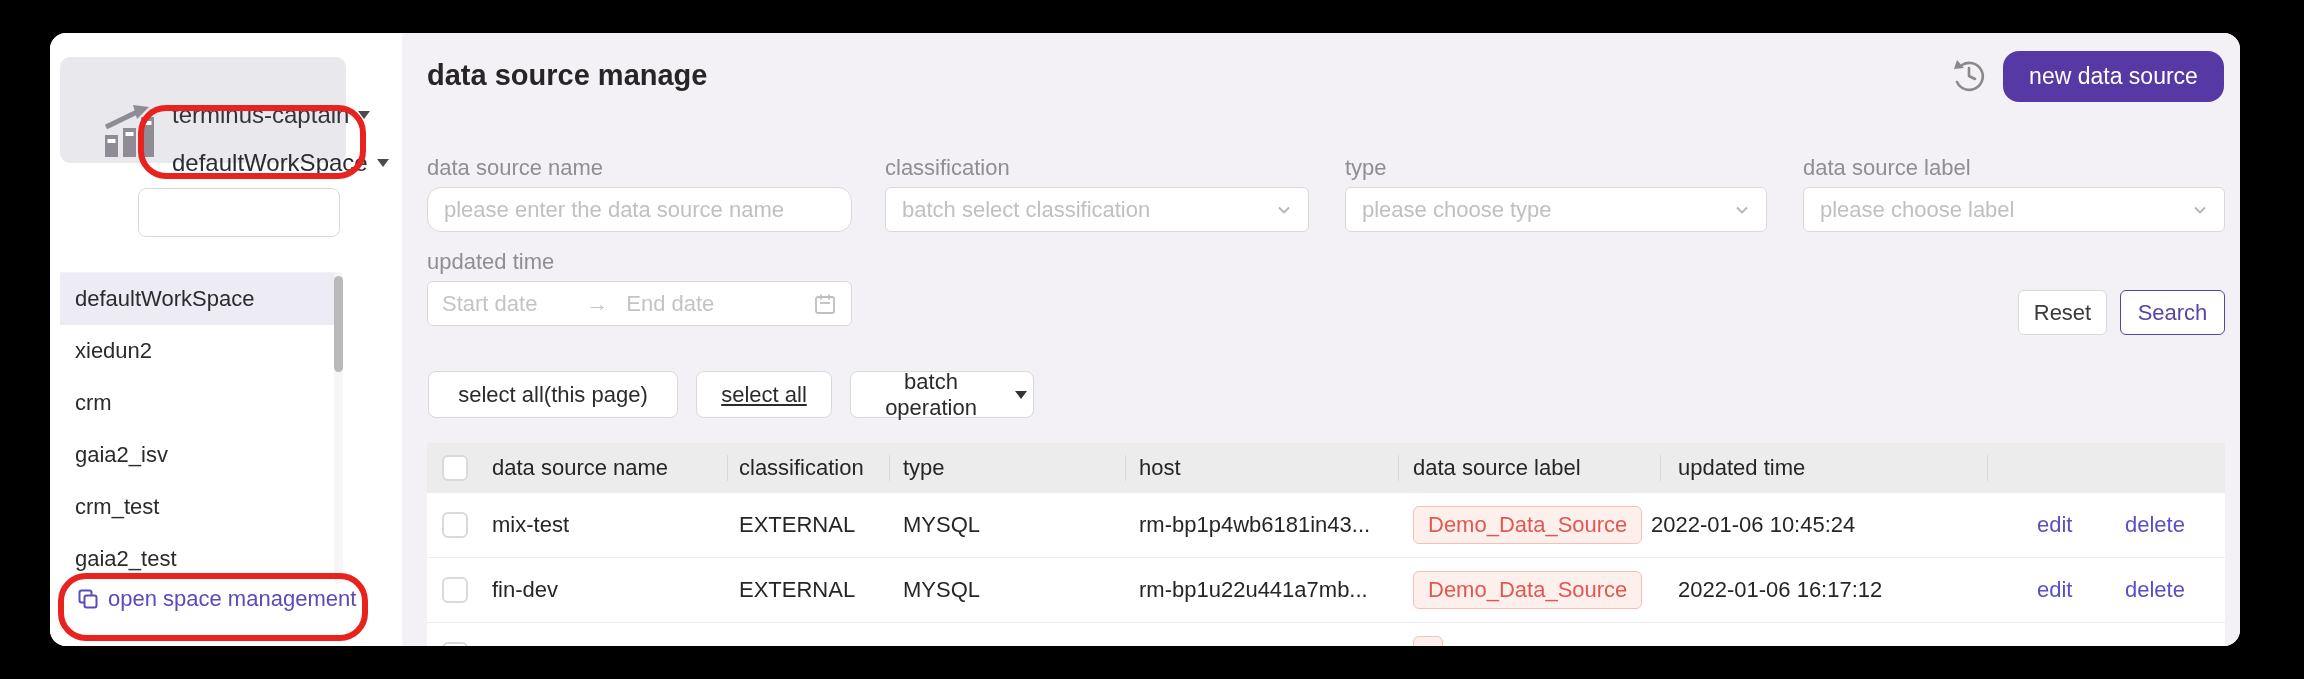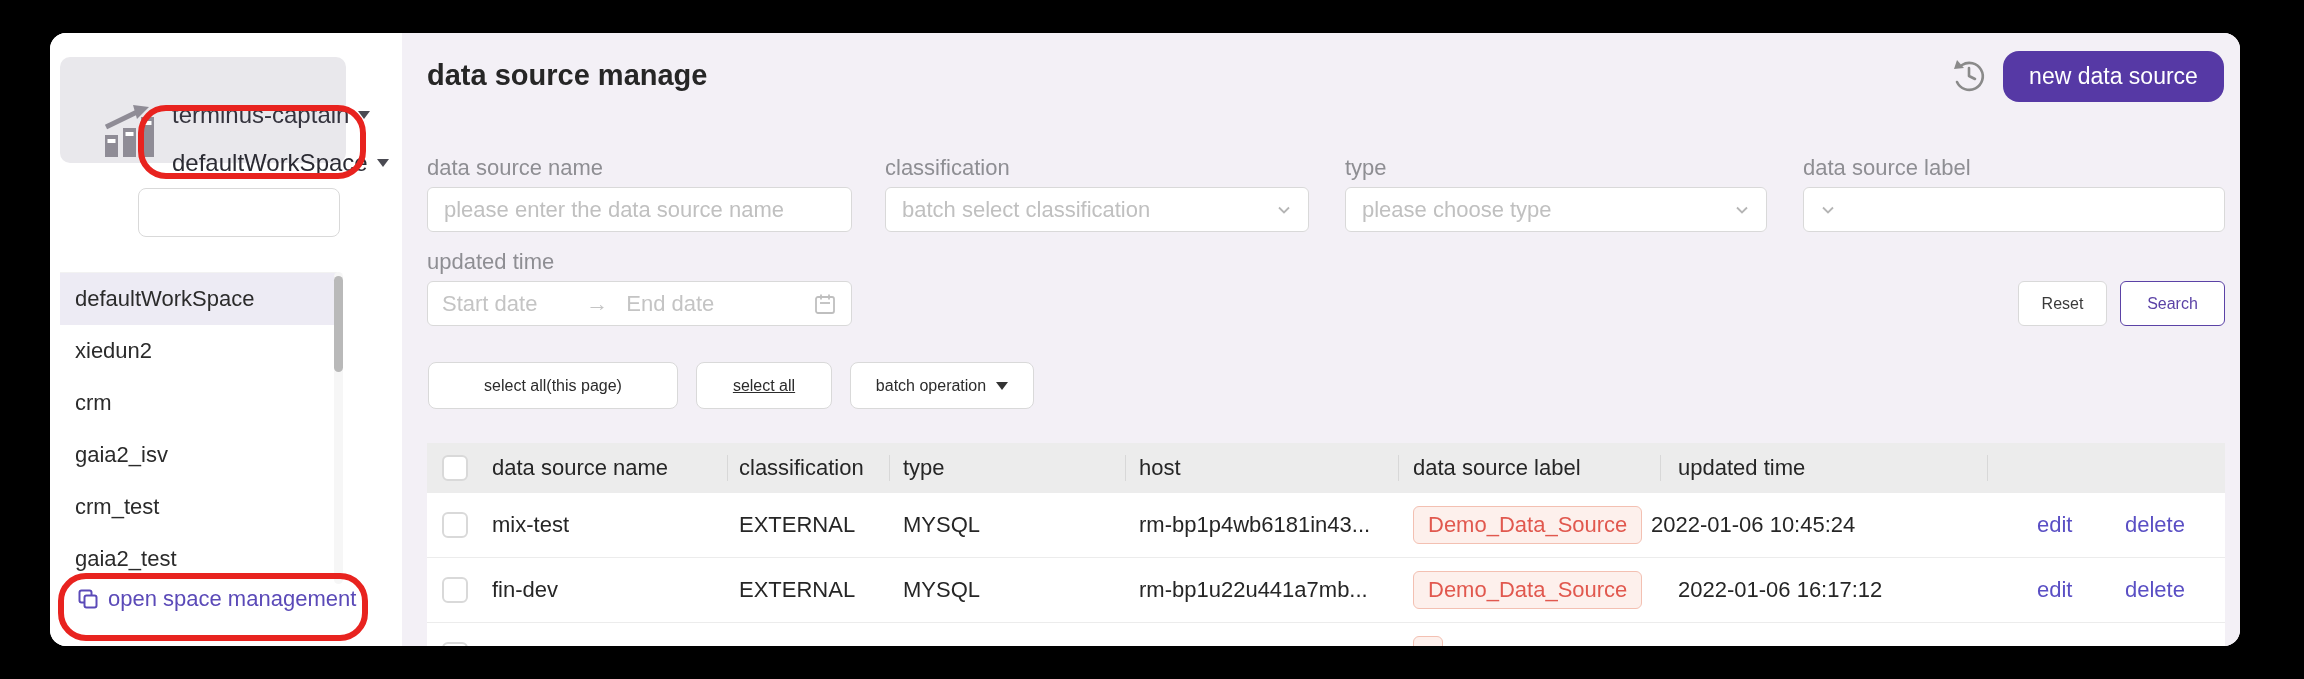--- a/index.html
+++ b/index.html
@@ -27,32 +27,32 @@
   .annot{position:absolute;border:6px solid #e8231f;border-radius:28px;pointer-events:none;z-index:50;}
   .annot-ws{left:88px;top:72px;width:216px;height:62px;}
   .annot-footer{left:8px;top:540px;width:298px;height:56px;}
   
   .main{position:absolute;left:352px;top:0;width:1838px;height:100%;background:#f3f0f6;}
   .page-title{position:absolute;left:25px;top:26px;font-size:29px;font-weight:600;color:#262626;}
   .history-btn{position:absolute;left:1547px;top:22px;width:40px;height:40px;cursor:pointer;}
   .new-btn{position:absolute;left:1601px;top:18px;width:221px;height:51px;background:#5639a5;border:none;
            border-radius:16px;color:#fff;font-size:23px;font-family:inherit;cursor:pointer;}
   .f-label{position:absolute;font-size:22px;color:#8e8e93;white-space:nowrap;}
-  .f-input{position:absolute;height:45px;border:1.5px solid #d9d9d9;border-radius:6px;background:#fff;
+  .f-input{position:absolute;height:45px;border:1.5px solid #d9d9d9;border-radius:14px;background:#fff;
            box-sizing:border-box;font-size:22px;padding:16px 16px;color:#333;outline:none;font-family:inherit;}
   .f-input::placeholder{color:#c0c0c0;}
   .f-select{position:absolute;height:45px;border:1.5px solid #d9d9d9;border-radius:6px;background:#fff;
             box-sizing:border-box;display:flex;align-items:center;padding:0 16px;cursor:pointer;}
   .f-select .ph{font-size:22px;color:#c0c0c0;flex:1;white-space:nowrap;overflow:hidden;}
   .f-range{position:absolute;left:25px;top:248px;width:425px;height:45px;border:1.5px solid #d9d9d9;border-radius:6px;
            background:#fff;box-sizing:border-box;display:flex;align-items:center;padding:0 14px;gap:10px;cursor:pointer;}
   .f-range .ph{font-size:22px;color:#c4c4c4;white-space:nowrap;}
   .f-range .arrow{font-size:22px;color:#c4c4c4;padding:0 8px;}
-  .btn{box-sizing:border-box;background:#fff;border:1.5px solid #d9d9d9;border-radius:8px;font-size:16px;
-       color:#2b2b2b;font-family:inherit;cursor:pointer;display:flex;align-items:center;justify-content:center;gap:10px;}
+  .btn{box-sizing:border-box;background:#fff;border:1.5px solid #d9d9d9;border-radius:8px;font-size:22px;
+       color:#2b2b2b;font-family:inherit;cursor:pointer;display:flex;align-items:center;justify-content:center;gap:10px;margin-top:9px;}
   .reset-btn{position:absolute;left:1616px;top:248px;width:89px;height:45px;border-radius:6px;color:#3a3a3a;}
   .search-btn{position:absolute;left:1718px;top:248px;width:105px;height:45px;border-radius:6px;
               border-color:#5b42a6;color:#5b42a6;}
   .tb1{position:absolute;left:26px;top:329px;width:250px;height:47px;}
   .tb2{position:absolute;left:294px;top:329px;width:136px;height:47px;text-decoration:underline;}
   .tb3{position:absolute;left:448px;top:329px;width:184px;height:47px;}
   .tb3 .caret{border-top-color:#333;}
   
   .table{position:absolute;left:25px;top:410px;width:1798px;}
   .thead{position:relative;height:50px;background:#ececec;}
@@ -146,20 +146,21 @@
       <div class="f-label" style="left:943px;top:122px;">type</div>
       <div class="f-select" style="left:943px;top:154px;width:422px;">
         <span class="ph">please choose type</span>
         <svg width="16" height="16" viewBox="0 0 16 16">
           <polyline points="3,5.5 8,10.5 13,5.5" fill="none" stroke="#b5b5b5" stroke-width="1.8"></polyline>
         </svg>
       </div>
 
       <div class="f-label" style="left:1401px;top:122px;">data source label</div>
       <div class="f-select" style="left:1401px;top:154px;width:422px;">
+        <span class="ph">please choose label</span>
         <svg width="16" height="16" viewBox="0 0 16 16">
           <polyline points="3,5.5 8,10.5 13,5.5" fill="none" stroke="#b5b5b5" stroke-width="1.8"></polyline>
         </svg>
       </div>
 
       <div class="f-label" style="left:25px;top:216px;">updated time</div>
       <div class="f-range">
         <span class="ph" style="flex:1;">Start date</span>
         <span class="arrow">→</span>
         <span class="ph" style="flex:1.4;">End date</span>

